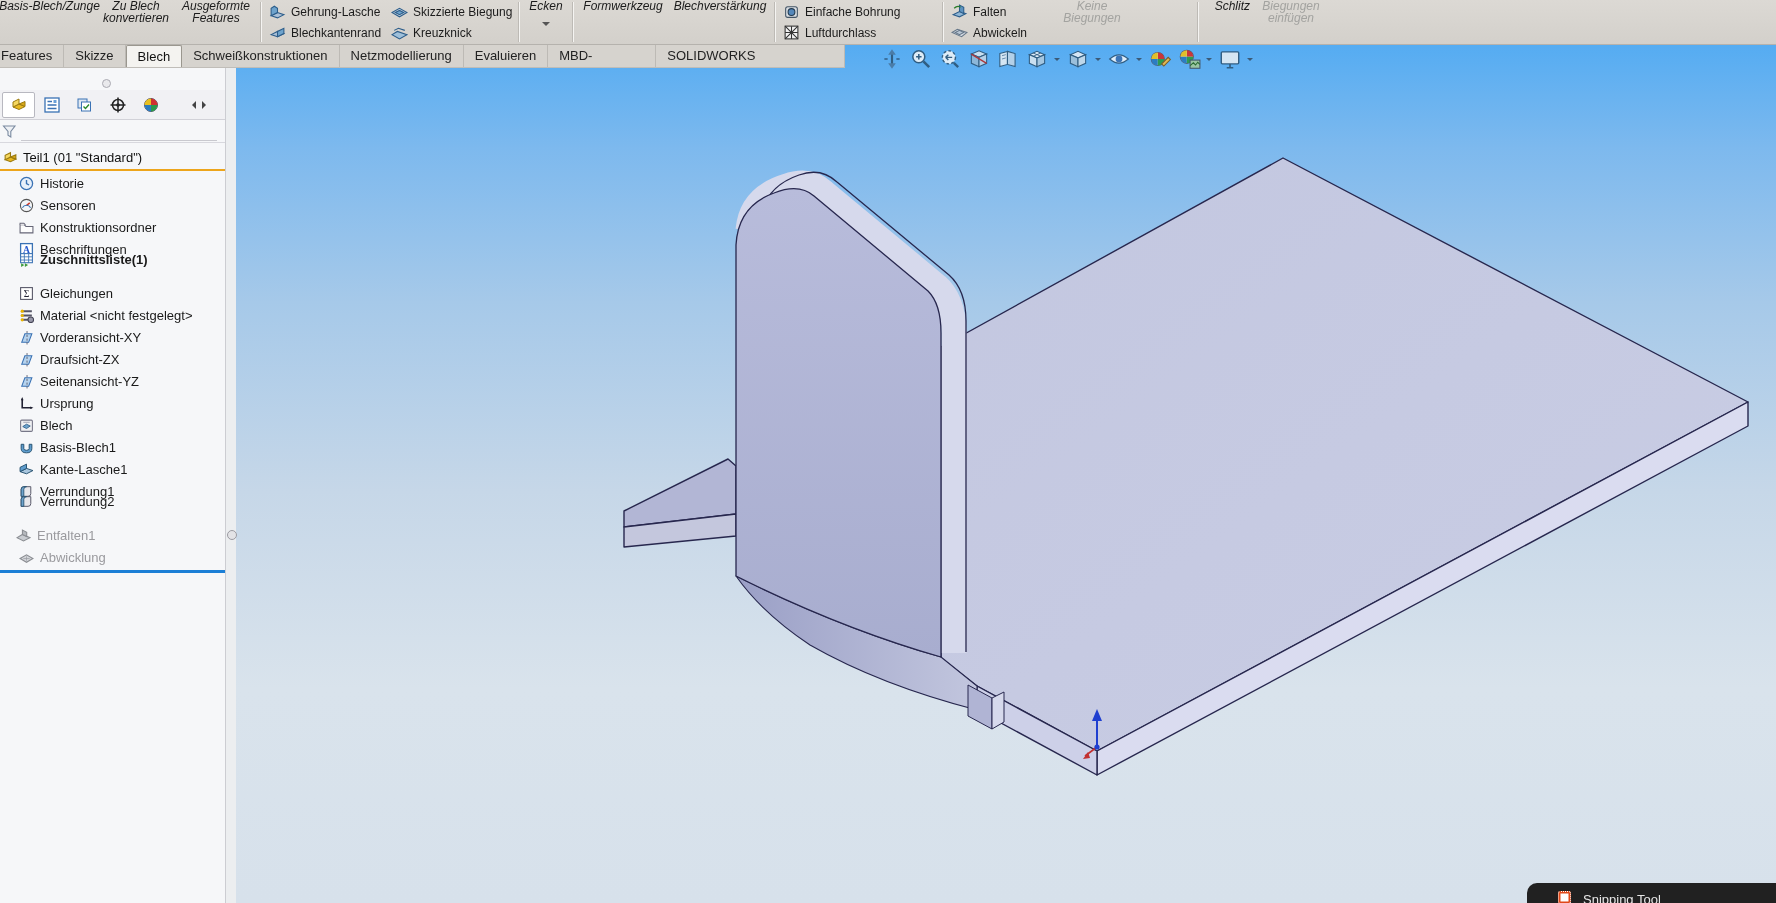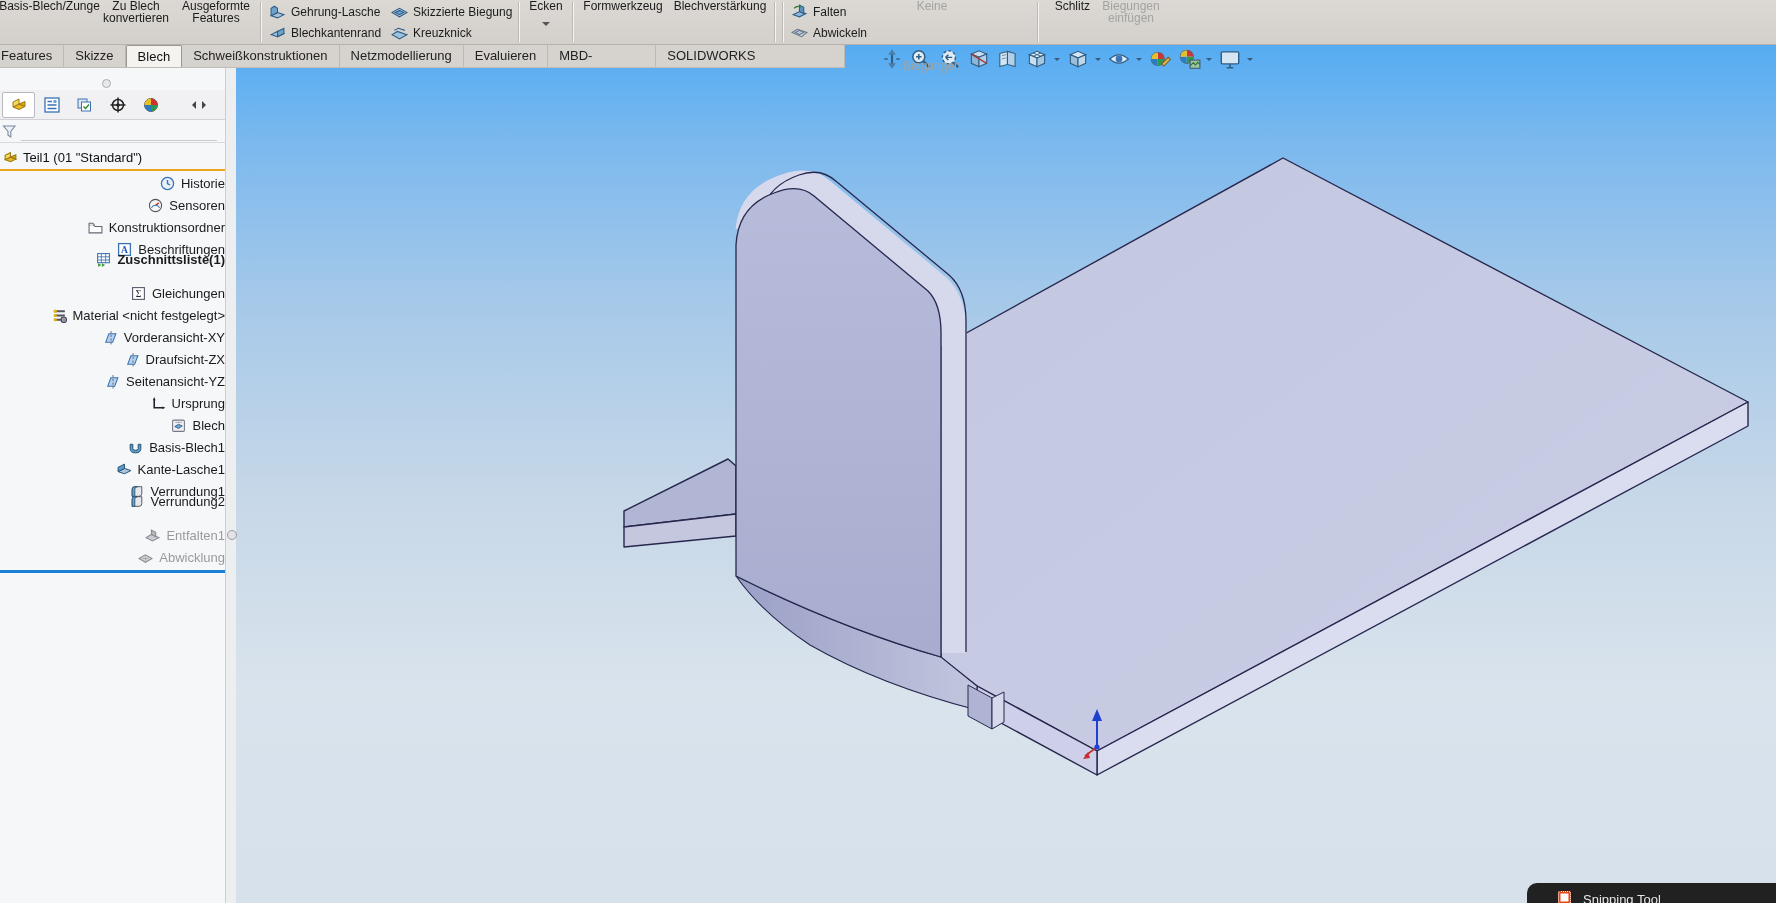--- a/index.html
+++ b/index.html
@@ -9,21 +9,21 @@
   
   #viewport{position:absolute;left:0;top:45px;width:1776px;height:858px;
     background:linear-gradient(180deg,#55acf2 0%,#7db9ee 12%,#a6c9e9 30%,#c6d7e8 52%,#d9e3ec 75%,#d7e1eb 100%);}
   #partsvg{position:absolute;left:0;top:0;}
 
   
   #ribbon{position:absolute;left:0;top:0;width:1776px;height:45px;
     background:linear-gradient(180deg,#dcd9d4,#d3d0cb);border-bottom:1px solid #b5b2ad;
     display:flex;align-items:flex-start;padding-left:2px;box-sizing:border-box;white-space:nowrap;}
   .rb-big{display:flex;flex-direction:column;align-items:center;justify-content:flex-start;
-    height:44px;font-size:12px;line-height:11.5px;color:#1b1b1b;text-align:center;padding-top:1px;box-sizing:border-box;cursor:default;}
+    height:44px;font-size:12px;line-height:11.5px;color:#1b1b1b;text-align:center;padding-top:1px;box-sizing:border-box;cursor:default;font-style:italic;}
   .rb-big.disabled{color:#a3a3a0;}
   .rb-col{display:flex;flex-direction:column;height:44px;justify-content:flex-start;padding-top:1px;box-sizing:border-box;}
   .rb-row{display:flex;align-items:center;height:21px;gap:5px;padding-left:4px;font-size:12px;color:#1b1b1b;cursor:default;}
   .rb-sep{width:1px;height:40px;background:#bdbab5;border-right:1px solid #f5f4f2;margin:2px 3px 0 3px;flex:0 0 auto;}
   .caret{width:0;height:0;border:4px solid transparent;border-top-color:#555;margin-top:9px;}
   .rb-ic{width:17px;height:17px;display:inline-flex;flex:0 0 auto;}
 
   
   #tabbar{position:absolute;left:0;top:45px;width:845px;height:23px;background:#d6d3ce;
     display:flex;align-items:flex-start;overflow:hidden;border-bottom:1px solid #c0bdb8;box-sizing:border-box;}
@@ -45,21 +45,21 @@
   #ptabs{position:absolute;left:0;top:22px;width:225px;height:30px;background:#f1f1f4;border-bottom:1px solid #d2d2d8;display:flex;align-items:center;padding-left:2px;box-sizing:border-box;}
   .ptab{width:33px;height:26px;display:flex;align-items:center;justify-content:center;border-radius:2px;}
   .ptab.selected{background:#ffffff;border:1px solid #b8b8c0;box-sizing:border-box;}
   .ptab-scroll{width:14px;height:22px;display:flex;align-items:center;justify-content:center;}
   .tri-left{width:0;height:0;border:4px solid transparent;border-right-color:#444;}
   .tri-right{width:0;height:0;border:4px solid transparent;border-left-color:#444;}
   #pfilter{position:absolute;left:0;top:53px;width:225px;height:22px;display:flex;align-items:center;gap:4px;padding-left:2px;box-sizing:border-box;border-bottom:1px solid #d8d8de;}
   #pfilter input{flex:1;border:none;outline:none;background:transparent;height:16px;font-size:12px;margin-right:8px;border-bottom:1px solid #c9c9cf;}
   #treeroot{position:absolute;left:0;top:78px;width:225px;height:23px;display:flex;align-items:center;gap:5px;padding-left:3px;box-sizing:border-box;font-size:13px;color:#111;}
   #rootline{position:absolute;left:0;top:101px;width:225px;height:2px;background:#eda51c;}
-  .trow{position:absolute;left:0;width:225px;height:22px;display:flex;align-items:center;gap:6px;padding-left:19px;box-sizing:border-box;font-size:13px;color:#1a1a1a;cursor:default;justify-content:flex-end;}
+  .trow{position:absolute;left:0;width:225px;height:22px;display:flex;align-items:center;gap:6px;padding-left:19px;box-sizing:border-box;font-size:13px;color:#1a1a1a;cursor:default;}
   .trow.disabled{color:#9a9a9e;}
   .ticon{width:15px;height:15px;flex:0 0 auto;display:inline-flex;}
   #rollback{position:absolute;left:0;top:502px;width:225px;height:3px;background:#1b7fd6;}
 
   
   #overlay-win{position:absolute;left:1527px;top:883px;width:268px;height:20px;background:#212121;
     border-radius:10px 0 0 0;overflow:hidden;}
   #overlay-win .oicon{position:absolute;left:31px;top:8px;width:13px;height:13px;background:#fdfdfd;border-radius:2px;
     box-shadow:inset 0 0 0 1.5px #e04818;border:1px dotted #e04818;box-sizing:border-box;}
   #overlay-win .olabel{position:absolute;left:56px;top:9px;color:#e6e6e6;font-size:13px;}
@@ -246,20 +246,40 @@
         <div class="caret"></div>
       </div>
       <div class="rb-sep"></div>
       <div class="rb-big" style="width: 92px;">
         <span>Formwerkzeug</span>
       </div>
       <div class="rb-big" style="width: 102px;">
         <span>Blechverstärkung</span>
       </div>
       <div class="rb-sep"></div>
+      <div class="rb-col" style="width: 160px;">
+        <div class="rb-row">
+          <span class="rb-ic">
+            <svg viewBox="0 0 16 16" width="17" height="17">
+              <rect x="2.5" y="3.5" width="11" height="10" rx="2" fill="#d8dde2" stroke="#445566"></rect>
+              <circle cx="8" cy="8.5" r="3.2" fill="#5588bb" stroke="#223a50"></circle>
+            </svg>
+          </span>
+          <span>Einfache Bohrung</span>
+        </div>
+        <div class="rb-row">
+          <span class="rb-ic">
+            <svg viewBox="0 0 16 16" width="17" height="17">
+              <rect x="2" y="2" width="12" height="12" fill="#f2f2f2" stroke="#333"></rect>
+              <path d="M2 2 L14 14 M14 2 L2 14 M8 2 L8 14 M2 8 L14 8" stroke="#333" stroke-width="1"></path>
+            </svg>
+          </span>
+          <span>Luftdurchlass</span>
+        </div>
+      </div>
       <div class="rb-sep"></div>
       <div class="rb-col" style="width: 100px;">
         <div class="rb-row">
           <span class="rb-ic">
             <svg viewBox="0 0 16 16" width="17" height="17">
               <path d="M2 11 L8 8 L14 10 L8 13Z" fill="#8fb6d6" stroke="#2c5d8a"></path>
               <path d="M8 8 L8 2 L12 4 L12 10Z" fill="#5e93c0" stroke="#2c5d8a"></path>
               <path d="M3 5 Q6 2 9 4" fill="none" stroke="#2a7d2a" stroke-width="1.3"></path>
             </svg>
           </span>
@@ -268,21 +288,21 @@
         <div class="rb-row">
           <span class="rb-ic">
             <svg viewBox="0 0 16 16" width="17" height="17">
               <path d="M1 8 L6 5 L15 8 L10 12Z" fill="#d8dee6" stroke="#667788"></path>
               <path d="M4 8 L8 6 L12 8 L8 10Z" fill="#b8c6d4" stroke="#667788"></path>
             </svg>
           </span>
           <span>Abwickeln</span>
         </div>
       </div>
-      <div class="rb-big disabled" style="width: 90px; gap: 48px;">
+      <div class="rb-big disabled" style="width: 90px;">
         <span>Keine</span>
         <span>Biegungen</span>
       </div>
       <div class="rb-sep" style="margin-left: 60px;"></div>
       <div class="rb-big" style="width: 48px; align-items: flex-end;">
         <span>Schlitz</span>
       </div>
       <div class="rb-big disabled" style="width: 82px;">
         <span>Biegungen</span>
         <span>einfügen</span>

